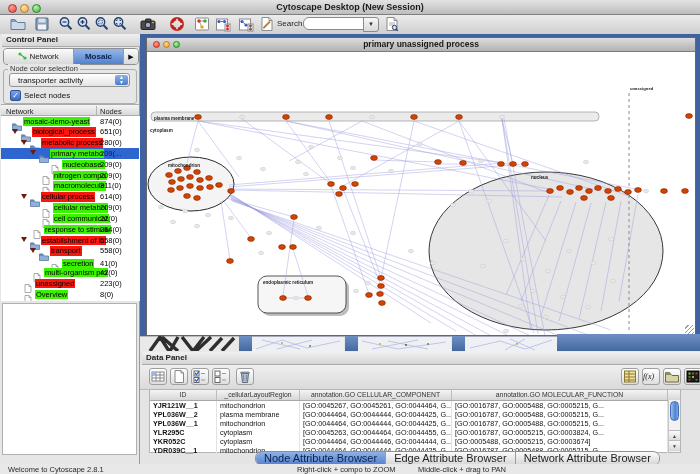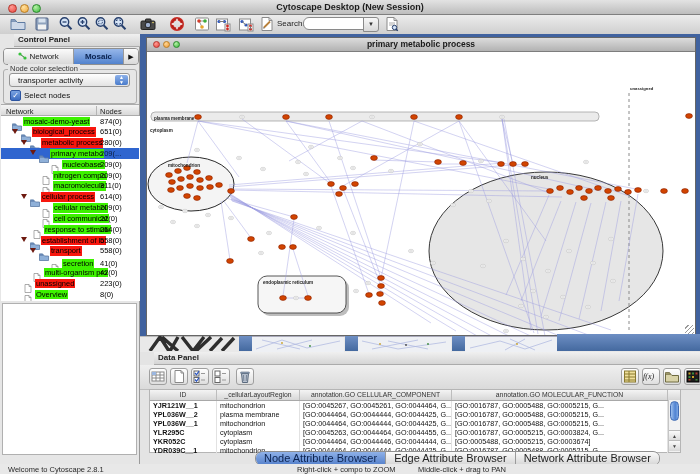--- a/index.html
+++ b/index.html
@@ -25,21 +25,21 @@
   .tbi svg{width:16px;height:16px;}
   #search-label{left:277px;top:4px;font-size:8px;color:#222;}
   #search-input{left:303px;top:2px;width:58px;height:11px;border:1px solid #8a8a8a;
     border-radius:6px 0 0 6px;background:#fff;font-size:8px;padding:0 3px;}
   #search-dd{left:363px;top:2px;width:14px;height:13px;border:1px solid #8a8a8a;
     background:linear-gradient(#f8f8f8,#d8d8d8);border-radius:0 3px 3px 0;
     font-size:6px;color:#333;text-align:center;line-height:13px;}
 
   
   #cp{left:0;top:34px;width:140px;height:430px;background:#e6e6e6;border-right:1px solid #9a9a9a;box-sizing:border-box;}
-  .panel-header{position:absolute;left:14px;top:0;width:100%;height:12px;
+  .panel-header{position:absolute;left:2px;top:0;width:100%;height:12px;
     background:linear-gradient(#f0f0f0,#d5d5d5);border-bottom:1px solid #ababab;padding-left:23px;}
   .panel-header .ph-title{position:absolute;left:4px;top:1px;font-size:8px;font-weight:bold;color:#222;}
   .float-ic{position:absolute;right:4px;top:2px;width:8px;height:8px;}
 
   #cp-tabs{left:3px;top:14px;width:134px;height:15px;display:flex;
     border:1px solid #8f8f8f;border-radius:4px;overflow:hidden;background:#e0e0e0;}
   .cptab{height:15px;line-height:15px;font-size:8px;color:#222;text-align:center;
     background:linear-gradient(#fbfbfb,#d9d9d9);border-right:1px solid #9a9a9a;box-sizing:border-box;}
   .cptab.net{width:70px;}
   .cptab.sel{width:50px;background:linear-gradient(#96b7ea,#5282cd);color:#0a2250;font-weight:bold;}
@@ -426,21 +426,21 @@
   <div id="birdseye" class="abs"></div>
 </div>
 
 <div id="desktop" class="abs">
 
   <div id="netwin">
     <div id="netwin-titlebar">
       <span class="mlight r"></span>
       <span class="mlight y"></span>
       <span class="mlight g"></span>
-      <div class="title">primary metabolic process</div>
+      <div class="title">primary unassigned process</div>
     </div>
 
     <svg id="netsvg" viewBox="146 50 548 284">
 
       <rect x="150" y="111" width="448" height="9" rx="4" fill="#ebebeb" stroke="#999" stroke-width="0.7"></rect>
       <ellipse cx="190" cy="183" rx="43" ry="27" fill="#f4f4f4" stroke="#2a2a2a" stroke-width="1"></ellipse>
       <ellipse cx="545" cy="250" rx="117" ry="79" fill="#e6e6e6" stroke="#3a3a3a" stroke-width="1"></ellipse>
       <rect x="260" y="278" width="88" height="37" rx="9" fill="#bdbdbd"></rect>
       <rect x="257" y="275" width="88" height="37" rx="9" fill="#f6f6f6" stroke="#444" stroke-width="0.9"></rect>
       <line x1="628" y1="92" x2="628" y2="332" stroke="#8a8a8a" stroke-width="1" stroke-dasharray="3,3"></line>

